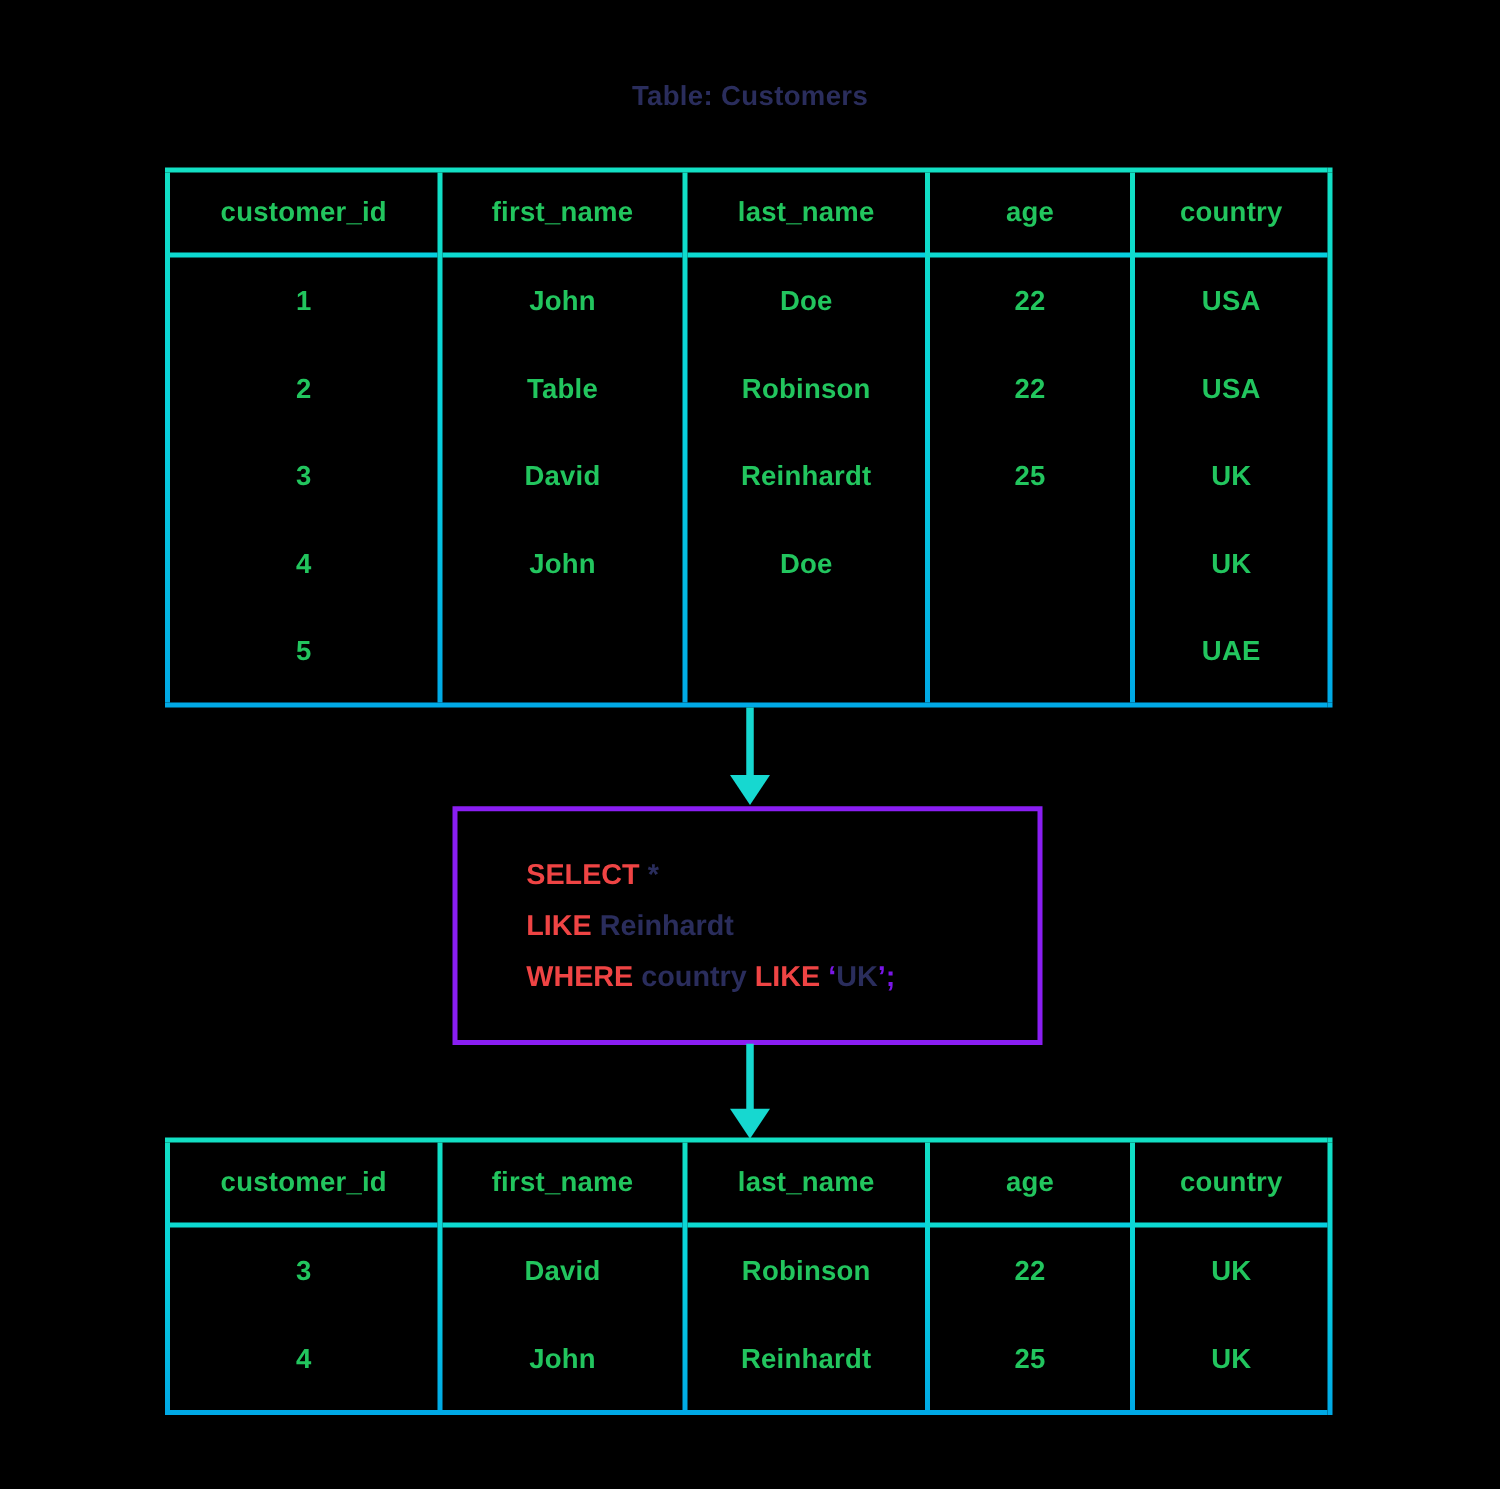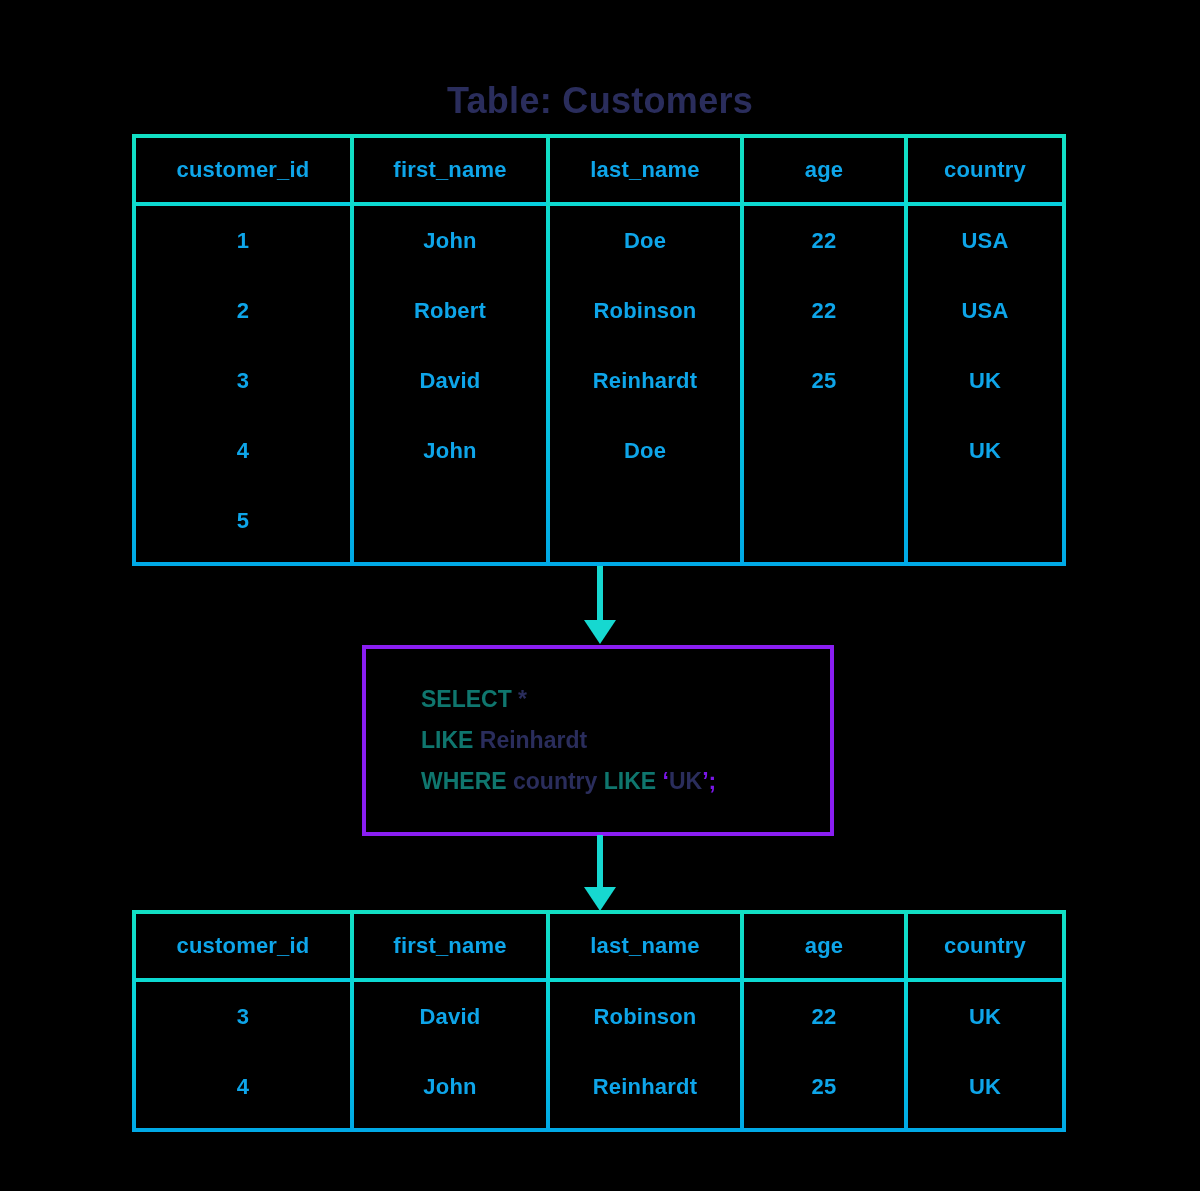--- a/index.html
+++ b/index.html
@@ -12,24 +12,24 @@
     height: 1191px;
     position: relative;
     overflow: hidden;
     font-family: "Liberation Sans", sans-serif;
     -webkit-font-smoothing: antialiased;
   }
 
   .page-title {
     position: absolute;
     left: 0;
-    top: 80px;
+    top: 64px;
     width: 1200px;
     text-align: center;
-    font-size: 36px;
+    font-size: 22px;
     font-weight: bold;
     letter-spacing: 0.3px;
     color: #2a2d5c;
   }
 
   
   .sql-table {
     position: absolute;
     left: 132px;
     width: 934px;
@@ -55,21 +55,21 @@
     border-image: linear-gradient(180deg, #12e0c4 0%, #08d2dd 45%, #00a9e6 100%) 1;
     display: flex;
     flex-direction: column;
   }
   .col:last-child { border-right: none; border-image: none; }
 
   .cell {
     display: flex;
     align-items: center;
     justify-content: center;
-    color: #0ea5e9;
+    color: #22c55e;
     font-size: 22px;
     font-weight: bold;
     letter-spacing: 0.2px;
     box-sizing: border-box;
   }
 
   .head-cell {
     height: 68px;
     flex: 0 0 68px;
     border-bottom: 4px solid;
@@ -130,21 +130,21 @@
     justify-content: center;
     padding-left: 55px;
   }
   .query-line {
     font-size: 23px;
     line-height: 41px;
     color: #2a2d5c;
     font-weight: bold;
     white-space: pre;
   }
-  .kw { color: #0f766e; font-weight: bold; }
+  .kw { color: #ef4444; font-weight: bold; }
   .lit { color: #2a2d5c; font-weight: bold; }
   .punct { color: #7a16e8; font-weight: bold; }
 </style>
 </head>
 <body>
 
 <div class="page-title">Table: Customers</div>
 
 <div class="sql-table" id="source-table">
   <div class="table-grid">
@@ -155,21 +155,21 @@
         <div class="cell">2</div>
         <div class="cell">3</div>
         <div class="cell">4</div>
         <div class="cell">5</div>
       </div>
     </div>
     <div class="col">
       <div class="cell head-cell">first_name</div>
       <div class="body-cells">
         <div class="cell">John</div>
-        <div class="cell">Robert</div>
+        <div class="cell">Table</div>
         <div class="cell">David</div>
         <div class="cell">John</div>
       </div>
     </div>
     <div class="col">
       <div class="cell head-cell">last_name</div>
       <div class="body-cells">
         <div class="cell">Doe</div>
         <div class="cell">Robinson</div>
         <div class="cell">Reinhardt</div>
@@ -184,20 +184,21 @@
         <div class="cell">25</div>
       </div>
     </div>
     <div class="col">
       <div class="cell head-cell">country</div>
       <div class="body-cells">
         <div class="cell">USA</div>
         <div class="cell">USA</div>
         <div class="cell">UK</div>
         <div class="cell">UK</div>
+        <div class="cell">UAE</div>
       </div>
     </div>
   </div>
 </div>
 
 <div class="arrow" id="arrow-top">
   <div class="shaft"></div>
   <div class="head"></div>
 </div>
 

